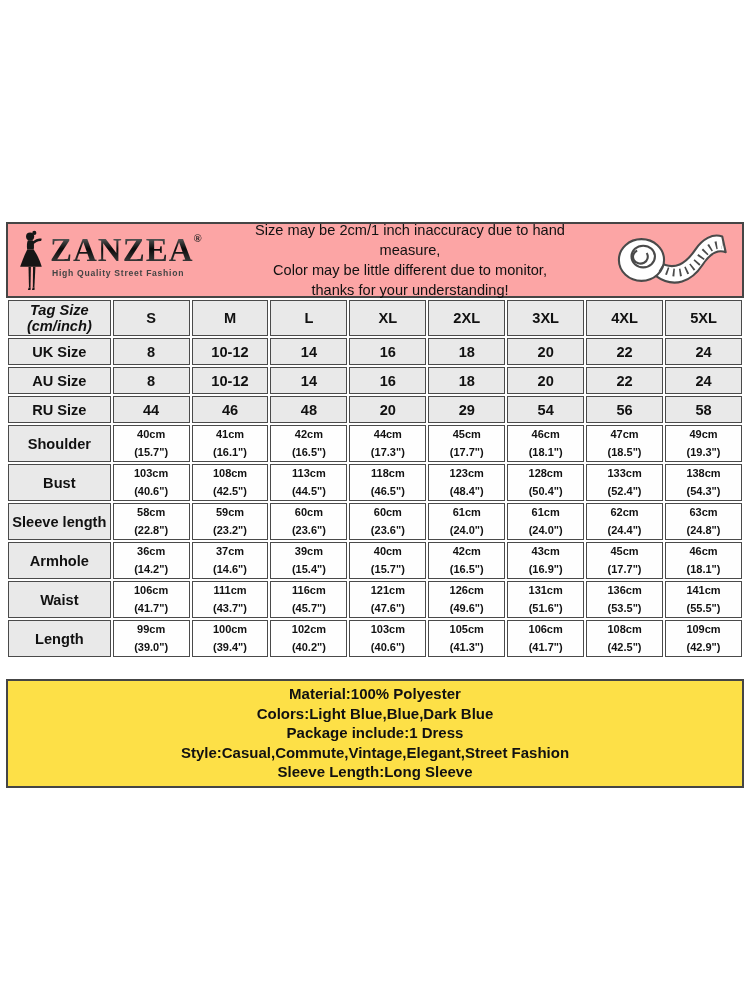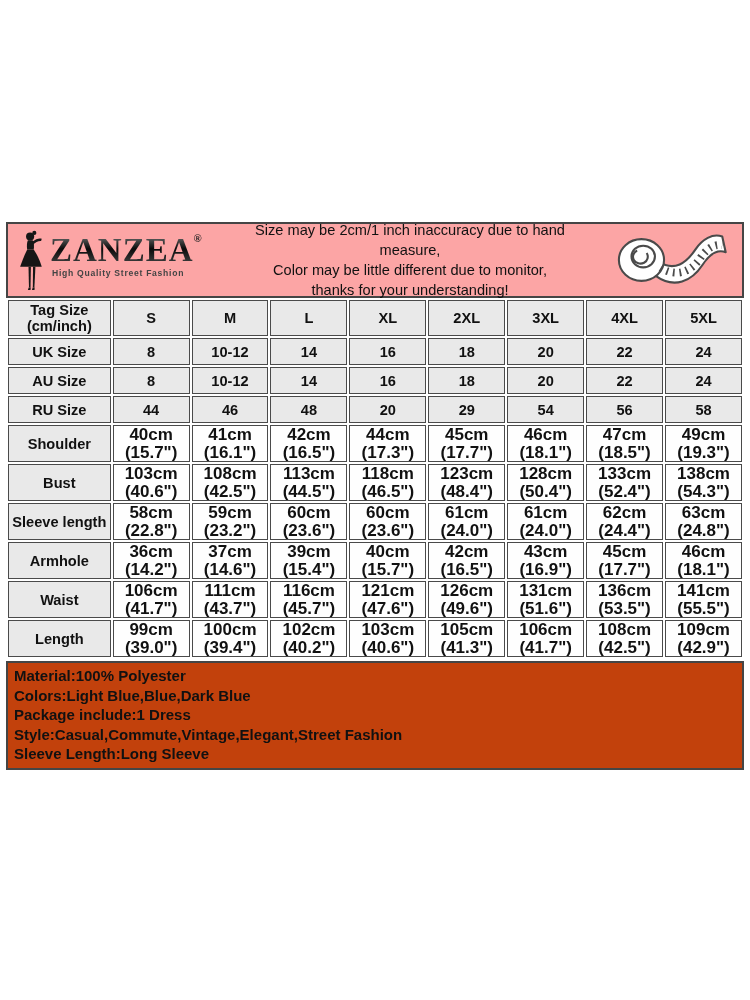--- a/index.html
+++ b/index.html
@@ -50,28 +50,29 @@
   table.size-table{
     border-collapse:separate;border-spacing:2px;
     width:100%;table-layout:fixed;margin-top:0px;
   }
   .size-table th,.size-table td{
     border:1.6px solid #4a4a4a;text-align:center;vertical-align:middle;
     font-weight:bold;padding:0;overflow:hidden;
   }
   .size-table th{background:#e9e9e9;font-size:14.6px;line-height:16px;}
   .size-table tr.size td{background:#e9e9e9;font-size:14.6px;height:25px;}
-  .size-table tr.first th{height:34px;}
+  .size-table tr.first th{height:34px;font-style:italic;}
   .size-table tr.first td{height:34px;}
-  .size-table tr.measure td{background:#fefefe;font-size:17px;line-height:17.5px;height:35px;}
+  .size-table tr.measure td{background:#fefefe;font-size:11px;line-height:17.5px;height:35px;}
   .size-table tr.measure th{height:35px;}
   
   .info-box{
-    margin-top:2px;border:2px solid #454545;background:#c2410c;
+    margin-top:20px;border:2px solid #454545;background:#fde047;
     padding:3px 6px 4px 6px;
+    text-align:center;
   }
   .info-line{
     font-weight:bold;font-size:15px;line-height:19.6px;white-space:nowrap;
   }
 </style>
 </head>
 <body>
 
 <div class="sheet">
 

